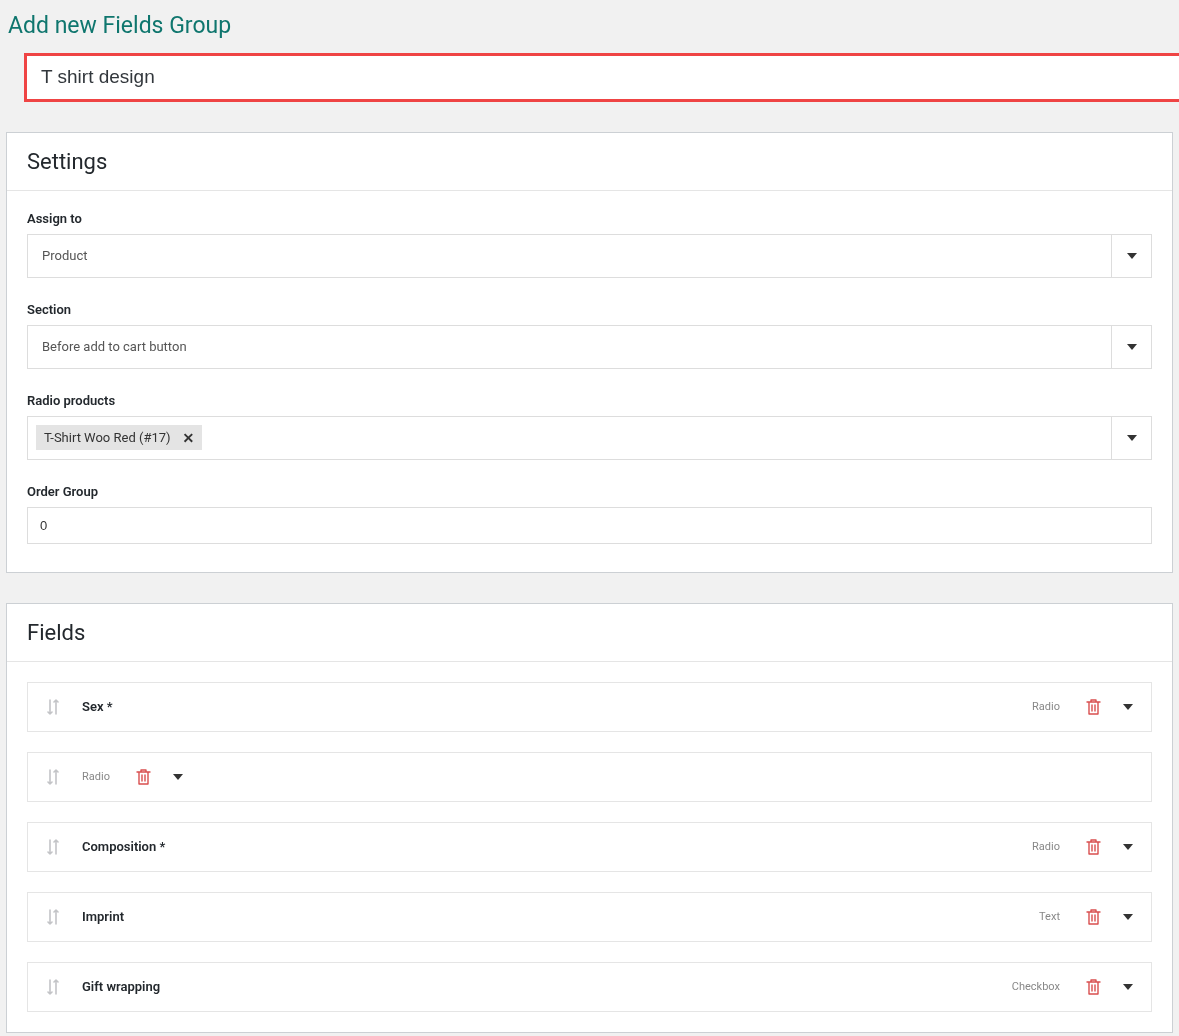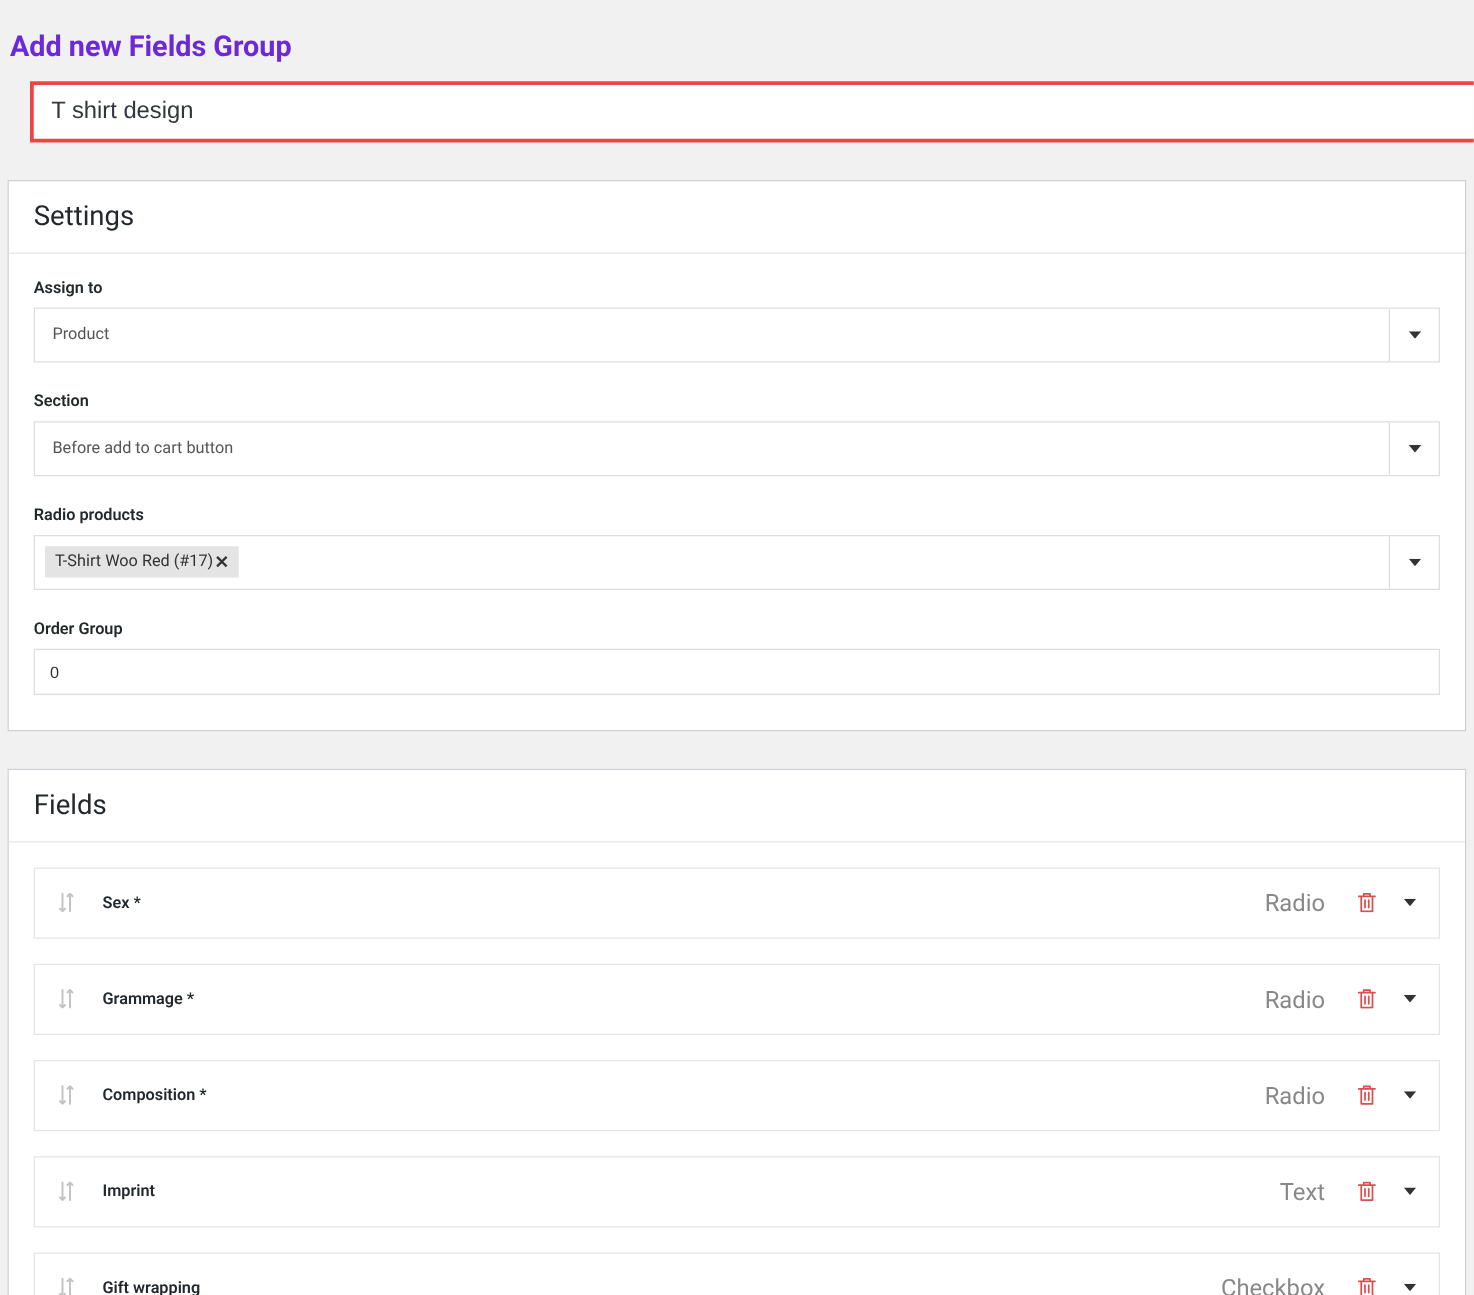--- a/index.html
+++ b/index.html
@@ -6,23 +6,23 @@
   body {
     background: #f1f1f1;
     font-family: -apple-system, BlinkMacSystemFont, "Segoe UI", Roboto, Helvetica, Arial, sans-serif;
     font-size: 13px;
     color: #333;
     padding: 6px;
     width: 1179px;
   }
   h1.page-title {
     font-size: 23px;
-    font-weight: 700;
-    color: #6d28d9;
-    margin: 18px 0 14px 2px;
+    font-weight: 400;
+    color: #0f766e;
+    margin: 6px 0 14px 2px;
   }
   .title-input {
     width: 100%;
     padding: 10px 14px;
     font-size: 19px;
     border: 3px solid #ef4444;
     background: #fff;
     outline: none;
     line-height: 1.2;
     color: #32373c;
@@ -90,21 +90,21 @@
     color: #333;
     background: #fff;
   }
   .tag {
     background: #e4e4e4;
     padding: 5px 8px;
     font-size: 13px;
     color: #333;
     display: inline-flex;
     align-items: center;
-    gap: 1px;
+    gap: 12px;
     justify-content: space-between;
   }
   .tag-remove {
     font-weight: bold;
     cursor: pointer;
     font-size: 14px;
     line-height: 1;
   }
   
   .field-row {
@@ -124,21 +124,21 @@
     align-items: center;
   }
   .field-name {
     flex: 1;
     font-weight: 600;
     font-size: 13px;
     color: #23282d;
   }
   .field-type {
     color: #888;
-    font-size: 19px;
+    font-size: 11px;
     margin-right: 26px;
   }
   .delete-btn {
     color: #d94f4f;
     margin-right: 22px;
     cursor: pointer;
     display: flex;
     align-items: center;
   }
   .expand-btn {
@@ -240,21 +240,20 @@
           </svg>
     </span>
   </div>
 
   <div class="field-row">
     <span class="drag-handle">
       <svg width="14" height="16" viewBox="0 0 14 16">
         <path d="M4 1 L4 15 M2 13 L4 15 L6 13 M10 1 L10 15 M8 3 L10 1 L12 3" stroke="#c3c4c7" stroke-width="1.6" fill="none" stroke-linecap="round" stroke-linejoin="round"></path>
       </svg>
     </span>
-    <span class="field-name">Grammage *</span>
     <span class="field-type">Radio</span>
     <span class="delete-btn">
       <svg width="15" height="16" viewBox="0 0 15 16">
         <path d="M1 3 L14 3 M5 3 L5 1 L10 1 L10 3 M3 3 L3 15 L12 15 L12 3 M6 6 L6 12 M9 6 L9 12" stroke="#d94f4f" stroke-width="1.4" fill="none" stroke-linecap="round" stroke-linejoin="round"></path>
       </svg>
     </span>
     <span class="expand-btn">
       <svg width="10" height="6" viewBox="0 0 10 6">
             <path d="M0 0 L5 6 L10 0 Z" fill="#333"></path>
           </svg>

